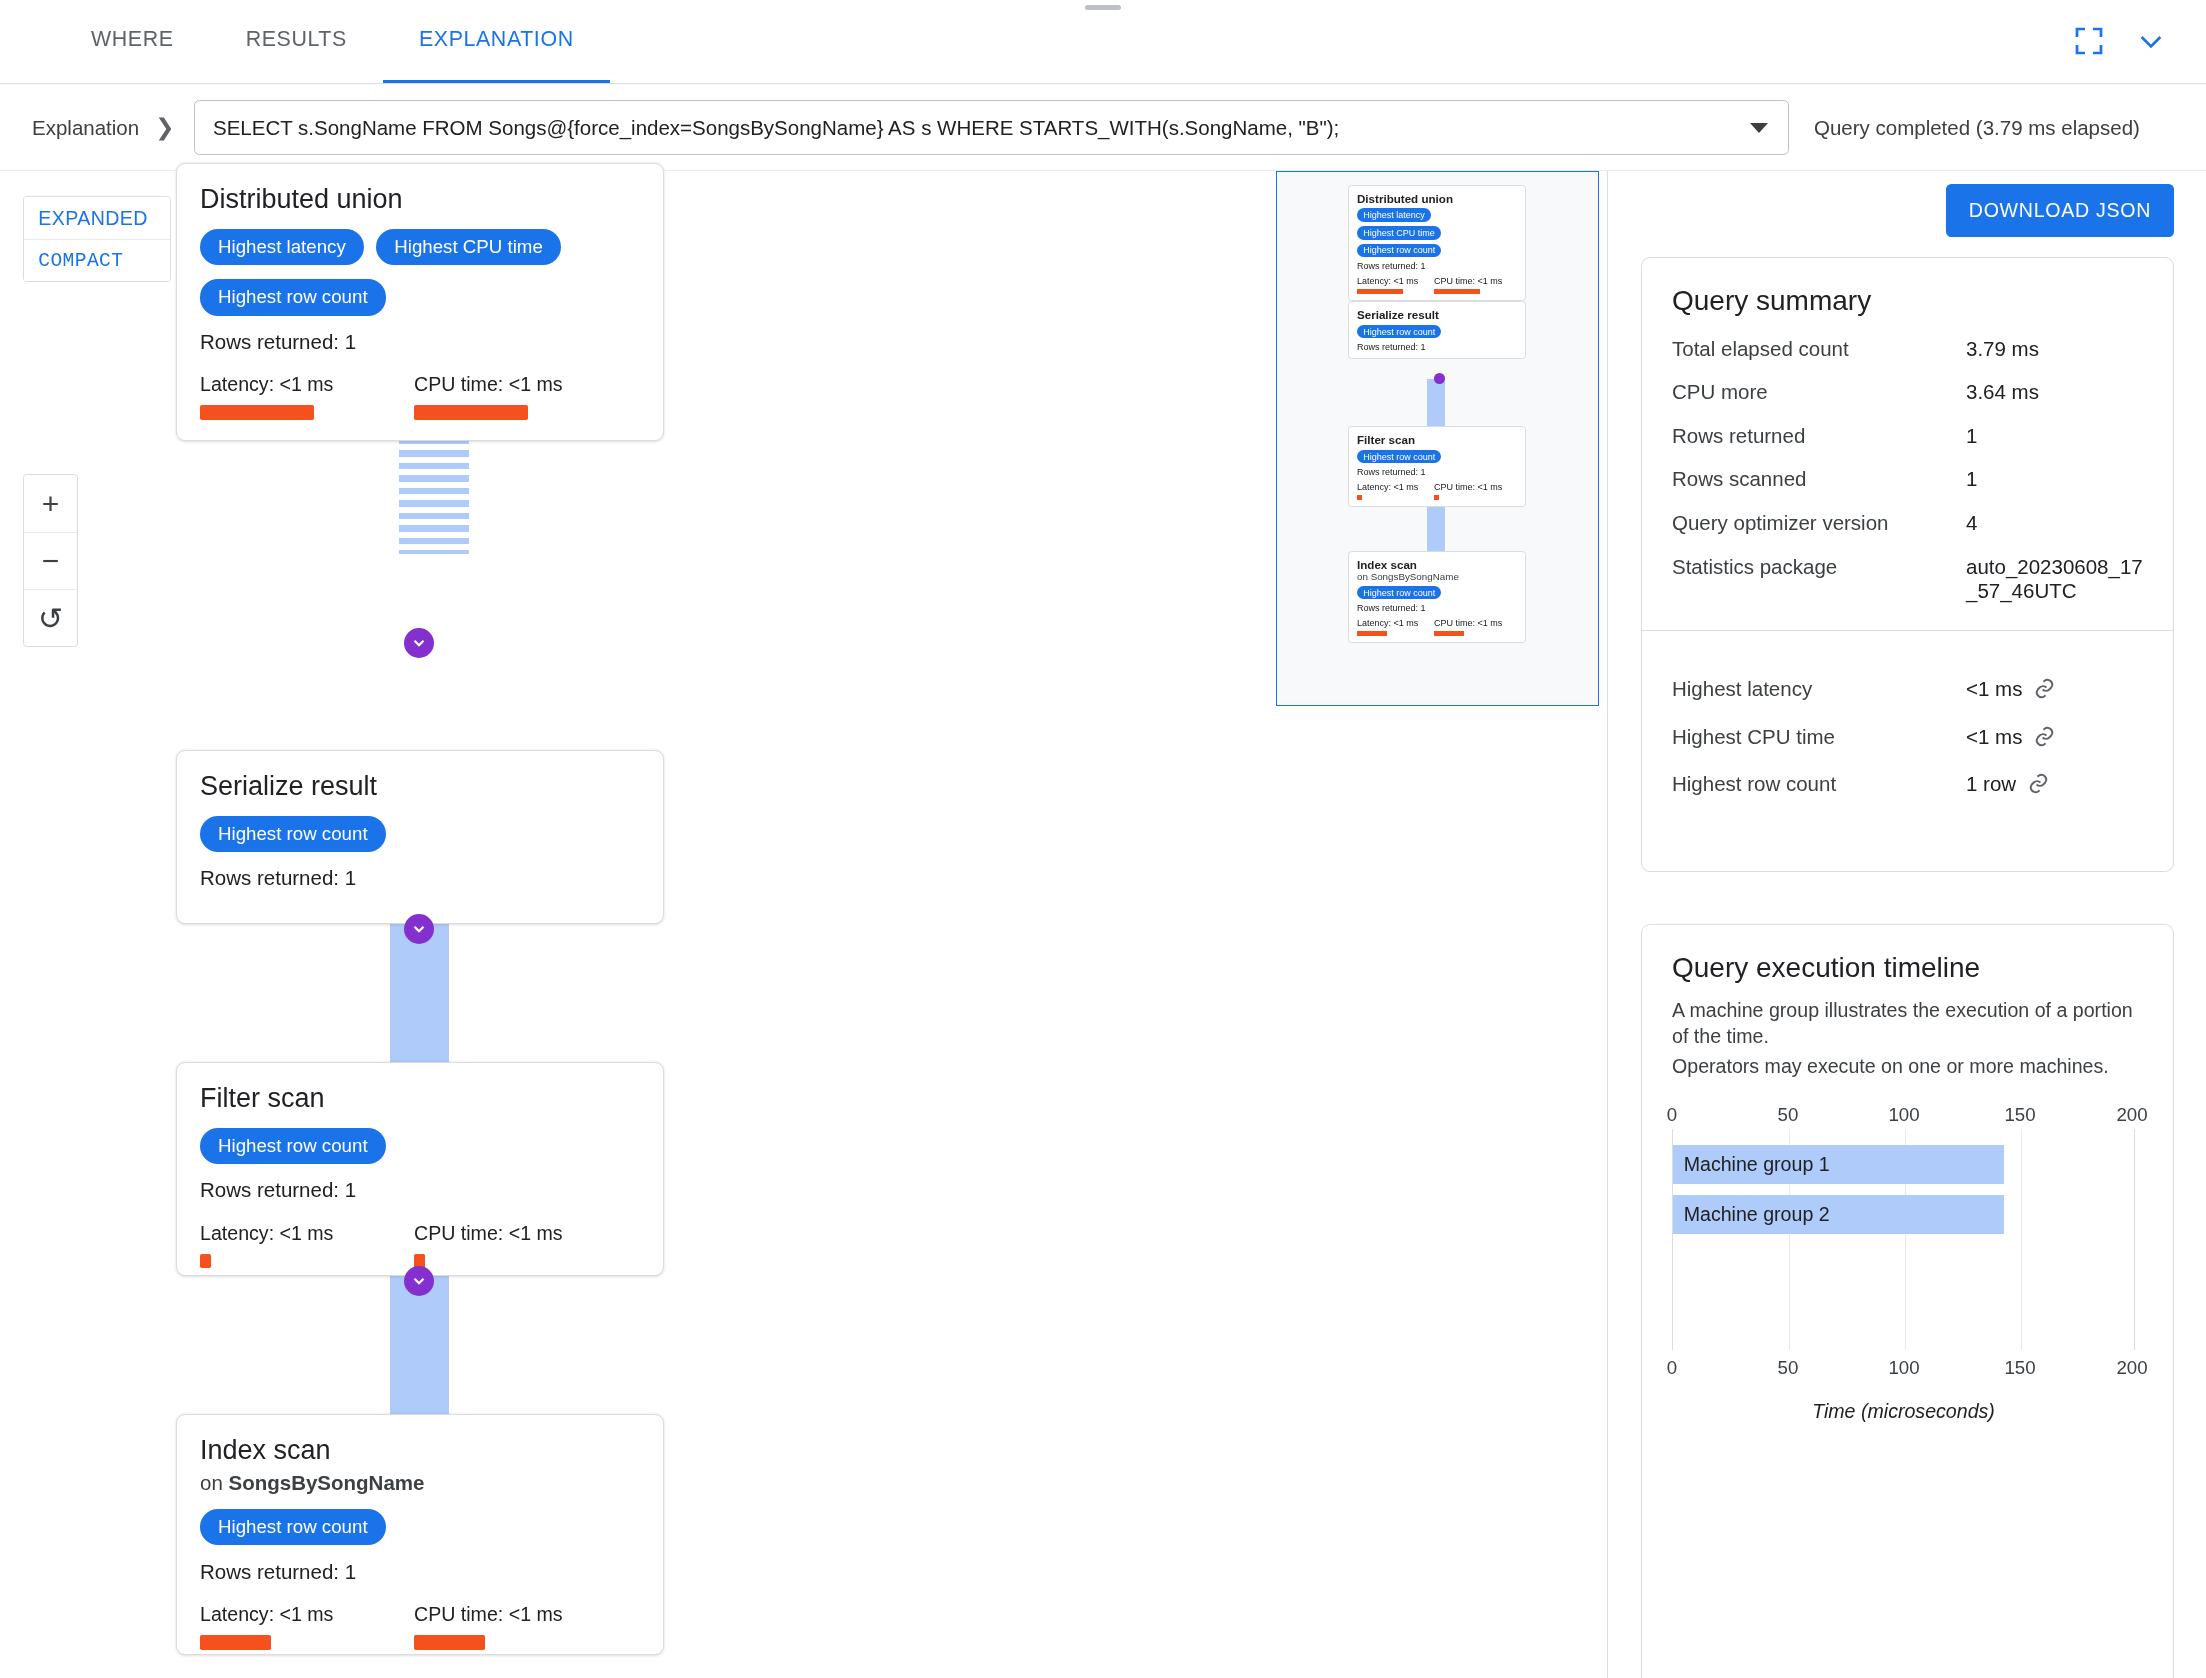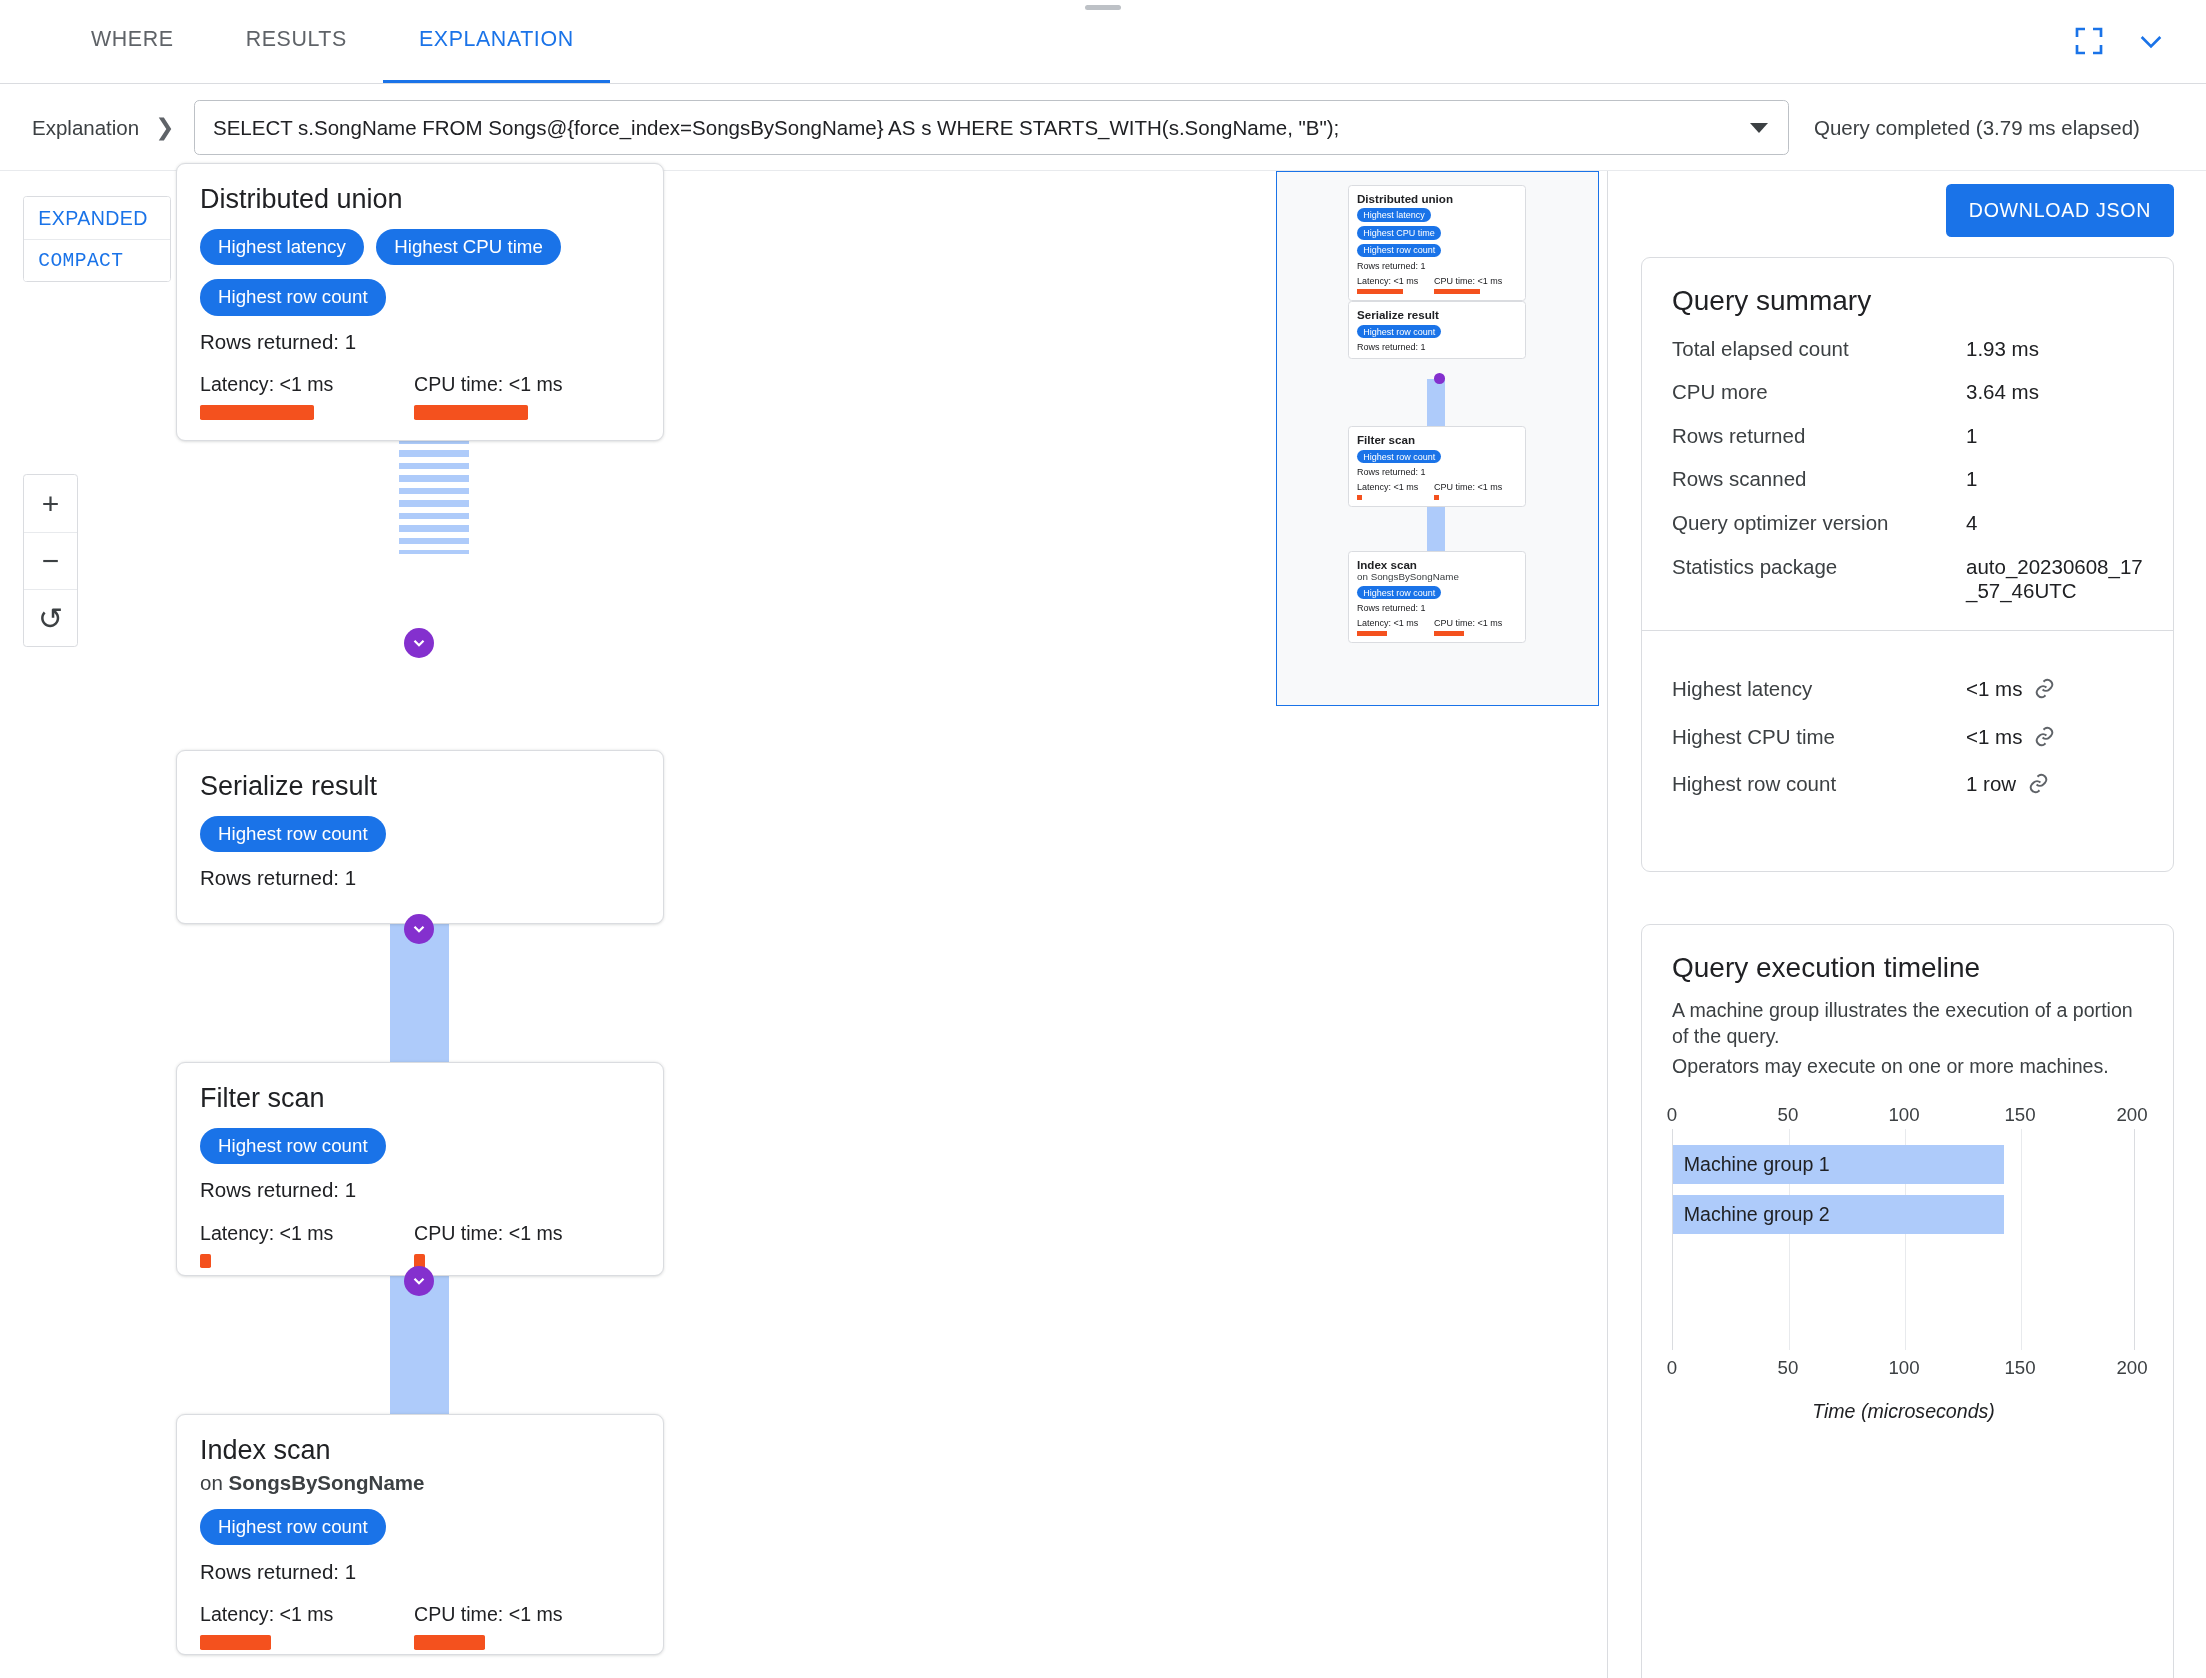--- a/index.html
+++ b/index.html
@@ -427,21 +427,21 @@
 
   <div class="right-panel">
 
     <button class="download-btn">DOWNLOAD JSON</button>
 
     <div class="card" style="top:86px; height:615px;">
       <div class="card-pad">
         <div class="card-title">Query summary</div>
         <div class="kv">
           <div class="k">Total elapsed count</div>
-          <div class="v">1.93 ms</div>
+          <div class="v">3.79 ms</div>
         </div>
         <div class="kv">
           <div class="k">CPU more</div>
           <div class="v">3.64 ms</div>
         </div>
         <div class="kv">
           <div class="k">Rows returned</div>
           <div class="v">1</div>
         </div>
         <div class="kv">
@@ -488,21 +488,21 @@
                 <path d="M14 11a5 5 0 0 0-7 0l-2 2a5 5 0 0 0 7 7l1-1"></path>
               </svg>
           </span>
         </div>
       </div>
     </div>
 
     <div class="card" style="top:745px; height:763px;margin-top:8px;">
       <div class="card-pad">
         <div class="card-title">Query execution timeline</div>
-        <div class="timeline-desc">A machine group illustrates the execution of a portion of the query.</div>
+        <div class="timeline-desc">A machine group illustrates the execution of a portion of the time.</div>
         <div class="timeline-desc" style="margin-top:3.6px;">Operators may execute on one or more machines.</div>
 
         <div class="chart">
           <div class="chart-axis-labels">
             <span style="left:0px;">0</span>
             <span style="left:116px;">50</span>
             <span style="left:232px;">100</span>
             <span style="left:348px;">150</span>
             <span style="left:460px;">200</span>
           </div>

